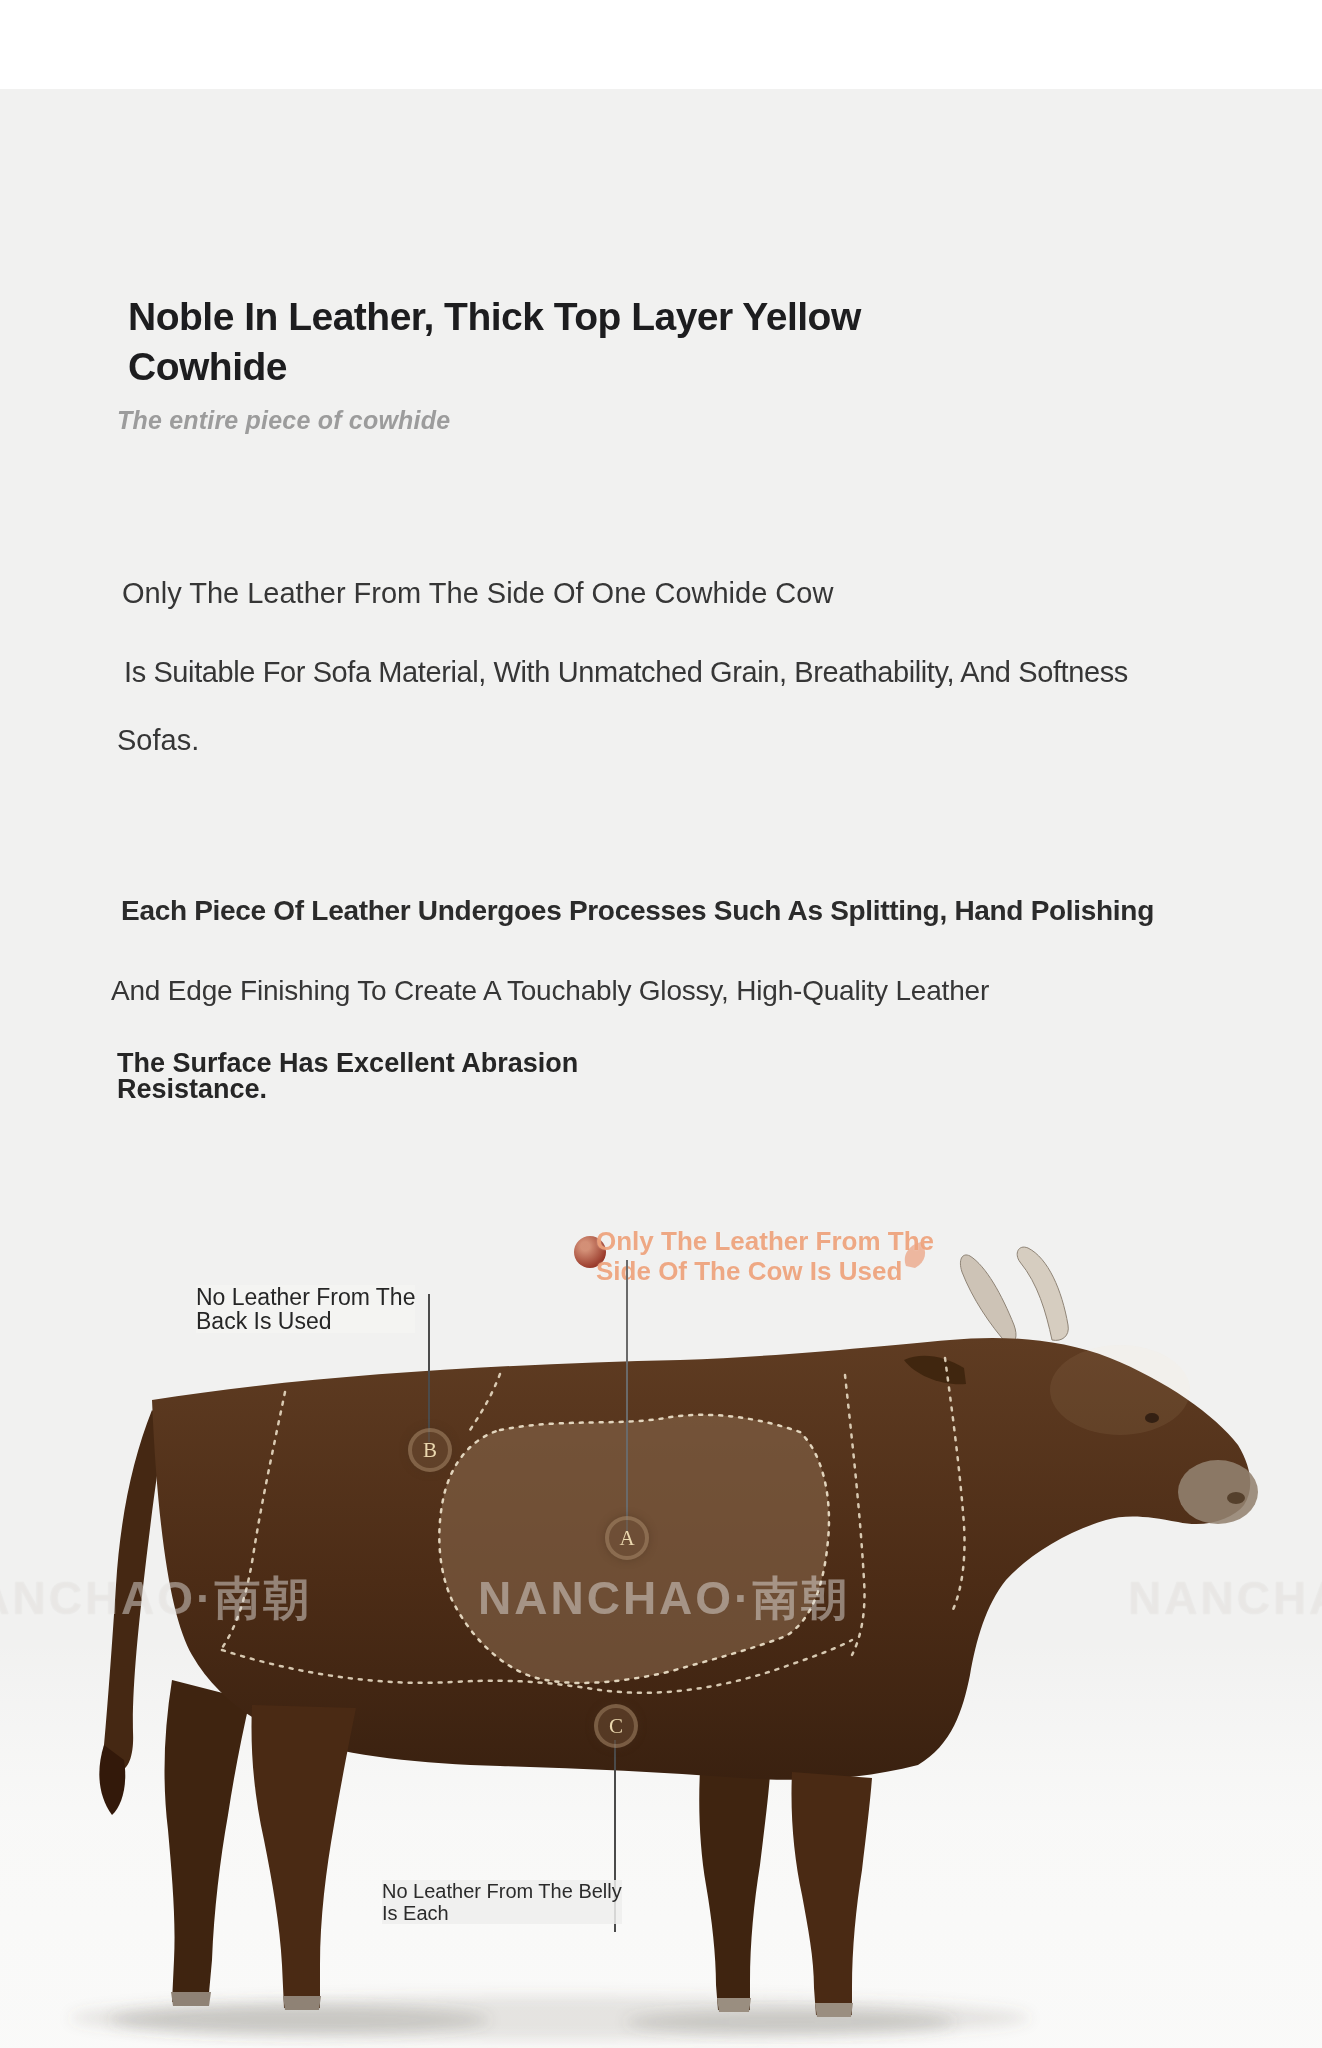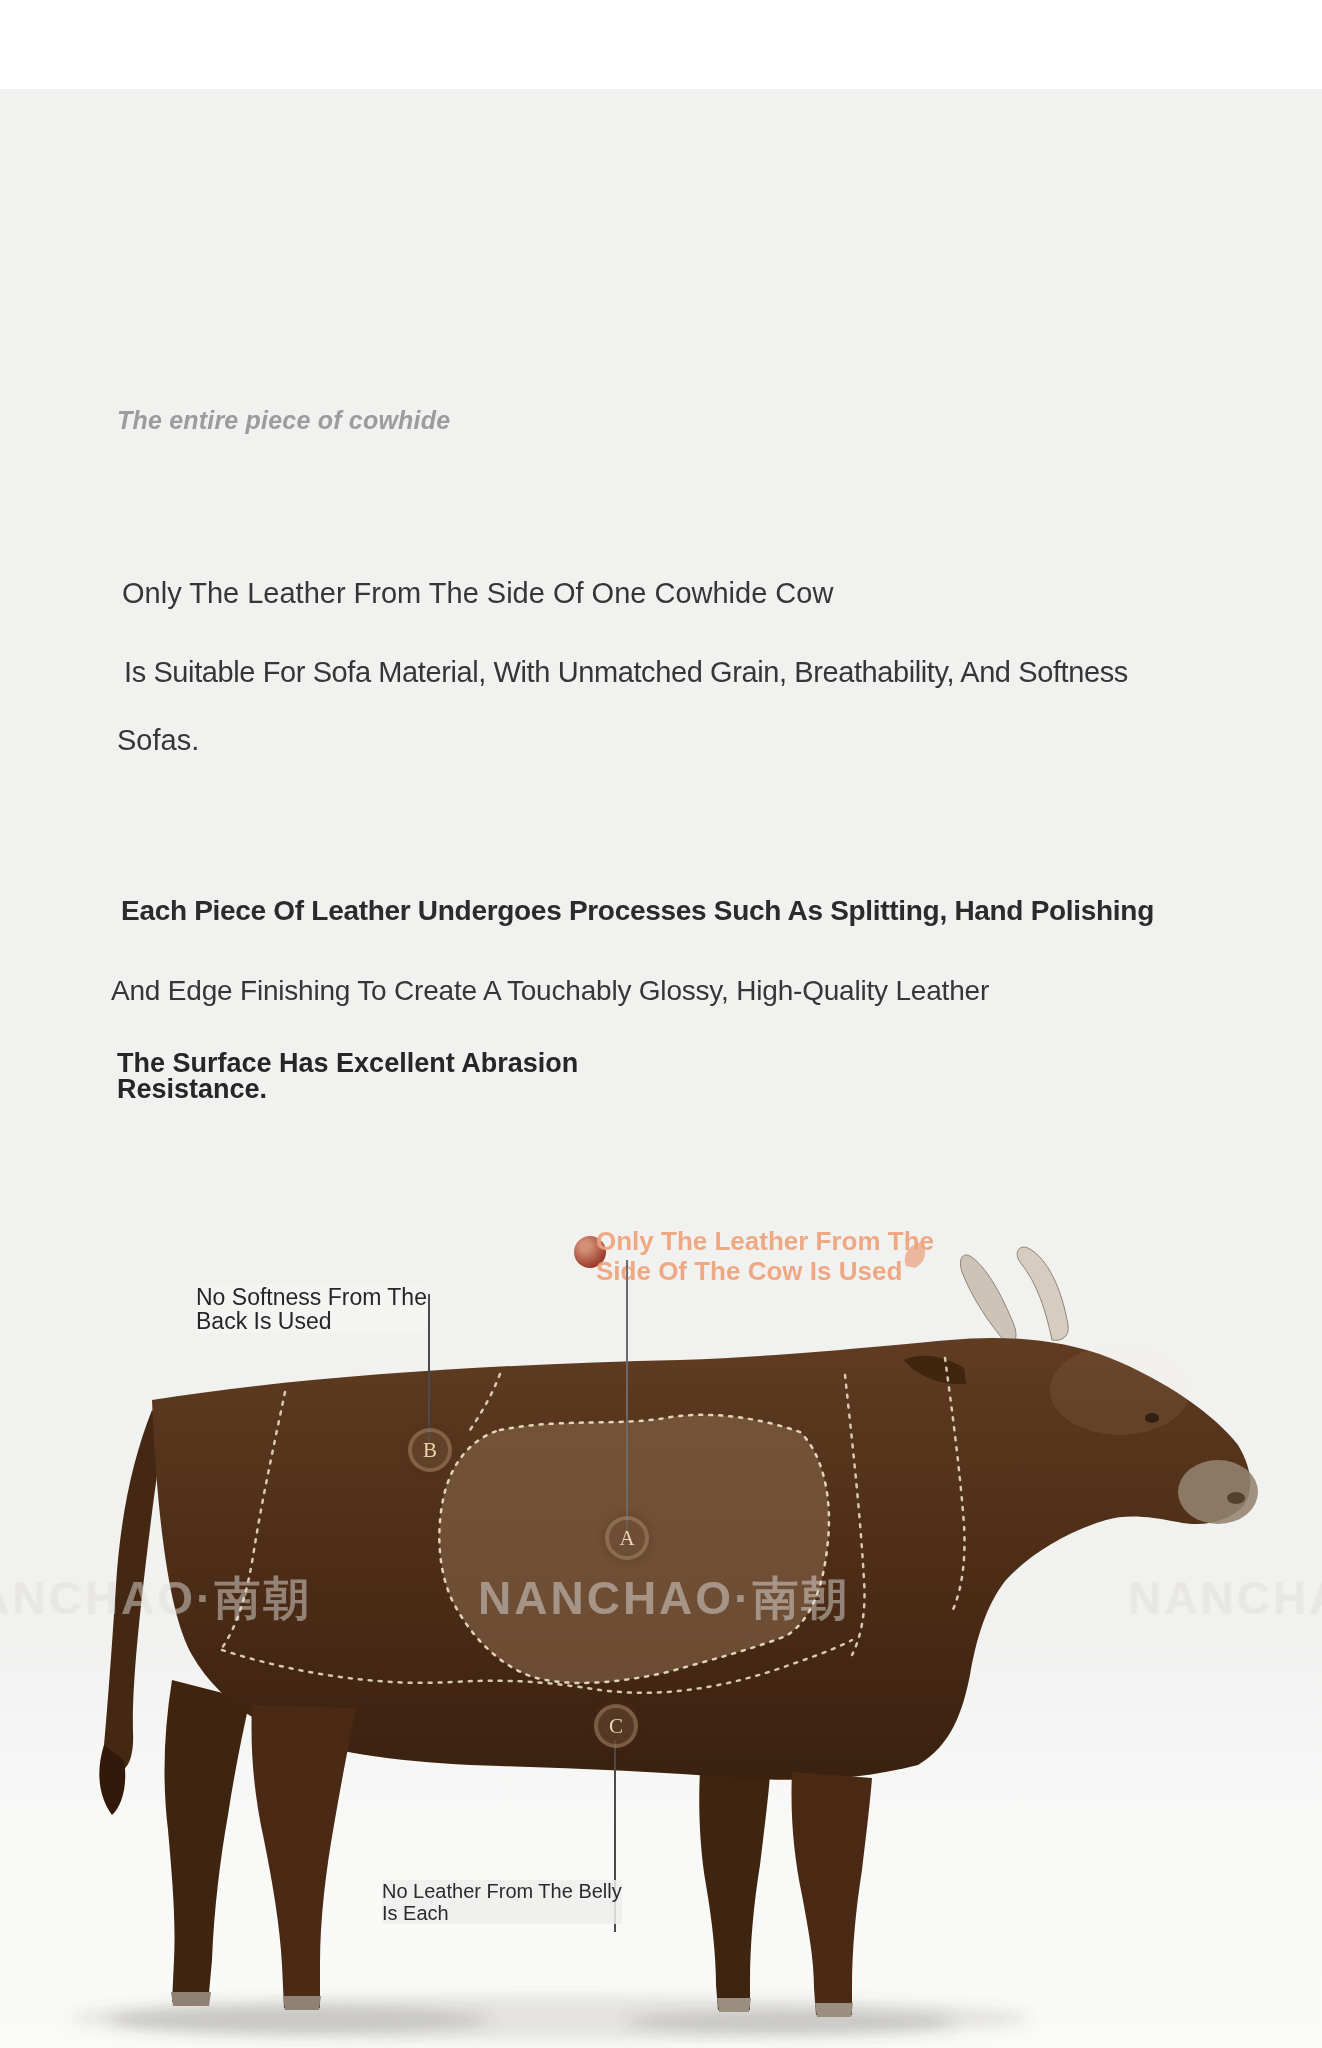--- a/index.html
+++ b/index.html
@@ -80,20 +80,21 @@
   .marker-a { left:605px; top:336px; }
   .marker-b { left:408px; top:248px; }
   .marker-c { left:594px; top:524px; }
 </style>
 </head>
 <body>
 
 <div class="page">
   <div class="top-strip"></div>
 
+  <div class="title">Noble In Leather, Thick Top Layer Yellow Cowhide</div>
   <div class="subtitle">The entire piece of cowhide</div>
 
   <div class="para p1">Only The Leather From The Side Of One Cowhide Cow</div>
   <div class="para p2">Is Suitable For Sofa Material, With Unmatched Grain, Breathability, And Softness</div>
   <div class="para p3">
     <div>Sofas.</div>
   </div>
   <div class="para p4">Each Piece Of Leather Undergoes Processes Such As Splitting, Hand Polishing</div>
   <div class="para p5">And Edge Finishing To Create A Touchably Glossy, High-Quality Leather</div>
   <div class="para p6">
@@ -197,21 +198,21 @@
     <div class="red-dot"></div>
     <svg class="red-swoosh" viewBox="0 0 32 34">
       <path d="M 6,26 C 2,16 8,5 21,2 C 28,11 26,22 15,28 Z" fill="#ecb096" opacity="0.9"></path>
     </svg>
     <div class="side-label">
       <div>Only The Leather From The</div>
       <div>Side Of The Cow Is Used</div>
     </div>
 
     <div class="back-label">
-      <div>No Softness From The</div>
+      <div>No Leather From The</div>
       <div>Back Is Used</div>
     </div>
     <div class="back-line"></div>
 
     <div class="a-line"></div>
     <div class="c-line"></div>
 
     <div class="belly-label">
       <div>No Leather From The Belly</div>
       <div>Is Each</div>

